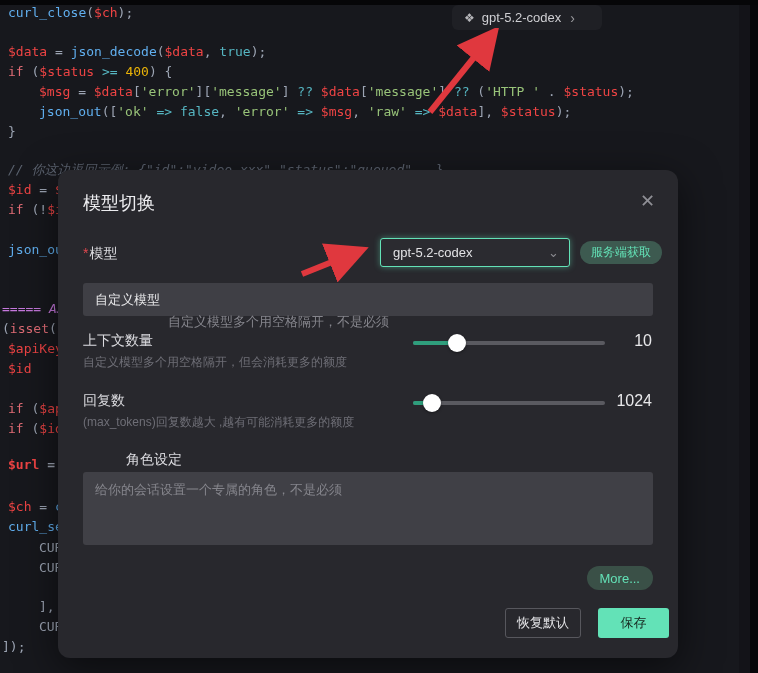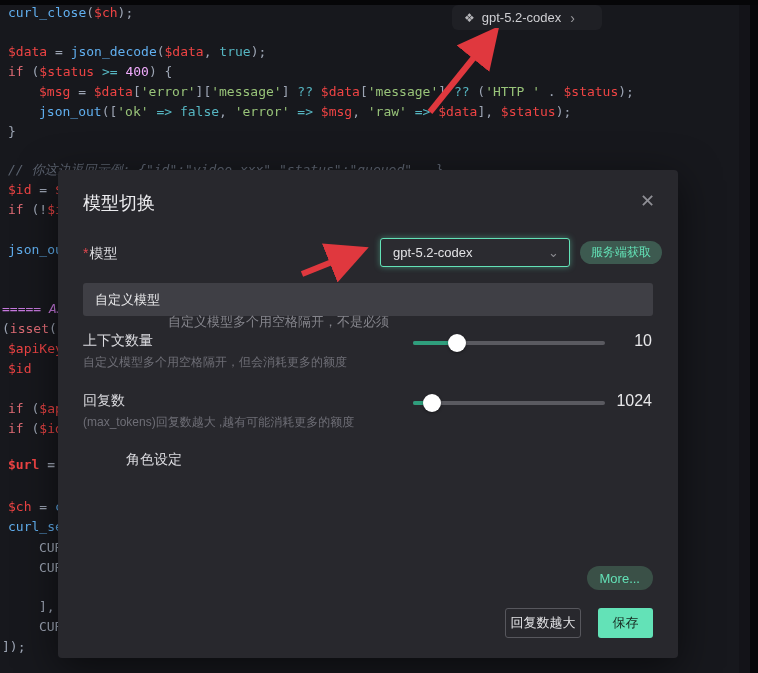--- a/index.html
+++ b/index.html
@@ -16,41 +16,41 @@
   .right-edge { position:absolute; top:5px; right:0; width:8px; height:668px; background:#07070a; }
 
   
   #code-layer { position:absolute; left:0; top:0; width:758px; height:673px; }
   .code-line {
     position:absolute;
     font-family:"DejaVu Sans Mono","Liberation Mono",monospace;
     font-size:13px; line-height:18px; white-space:pre;
   }
   .tok-fn{color:#61afef} .tok-var{color:#ef4444} .tok-kw{color:#e06c75}
-  .tok-str{color:#98c379} .tok-num{color:#f0abfc} .tok-bool{color:#56b6c2}
+  .tok-str{color:#98c379} .tok-num{color:#eab308} .tok-bool{color:#56b6c2}
   .tok-op{color:#56b6c2} .tok-plain{color:#9da5b4}
   .tok-comment{color:#5c6370;font-style:italic}
   .tok-section{color:#c678dd;font-style:italic}
 
   
   .model-btn {
     position:absolute; left:452px; top:5px; height:25px; min-width:150px;
     background:#1f2025; border-radius:6px; display:flex; align-items:center;
     gap:7px; padding:0 12px; color:#cfcfd3; font-size:13px; cursor:pointer;
   }
   .model-btn .m-icon { font-size:12px; color:#b6b6ba; }
   .model-btn .m-chev { font-size:14px; color:#9a9a9e; margin-left:2px; }
 
   
   .arrow-svg { position:absolute; pointer-events:none; }
 
   
   .modal {
     position:absolute; left:58px; top:170px; width:620px; height:488px;
-    background:#28282d; border-radius:4px;
+    background:#28282d; border-radius:12px;
     box-shadow:0 10px 40px rgba(0,0,0,.55);
   }
   .modal-title { position:absolute; left:25px; top:21px; font-size:18px; color:#ececef; }
   .modal-close { position:absolute; right:23px; top:22px; font-size:18px; color:#8f8f95; cursor:pointer; line-height:1; }
 
   .field-label { position:absolute; font-size:14px; color:#dcdce0; }
   .req-star { color:#e0484f; margin-right:1px; }
   .field-desc { position:absolute; font-size:12px; color:#6e6e76; }
 
   .model-select {
@@ -93,21 +93,21 @@
     position:absolute; right:25px; top:396px; height:24px; padding:0 13px;
     background:#3a5047; color:#63e2b7; font-size:13px; border:none;
     border-radius:12px; display:flex; align-items:center; cursor:pointer;
   }
   .reset-btn {
     position:absolute; left:447px; top:438px; width:76px; height:30px;
     background:transparent; border:1px solid #57575d; border-radius:3px;
     color:#e3e3e6; font-size:13px; cursor:pointer;
   }
   .save-btn {
-    position:absolute; left:540px; top:438px; width:55px; height:30px;
+    position:absolute; left:540px; top:438px; width:71px; height:30px;
     background:#63e2b7; border:none; border-radius:3px;
     color:#17281f; font-size:13px; cursor:pointer;
   }
 </style>
 </head>
 <body>
 
 <div class="top-strip"></div>
 <div class="right-gutter"></div>
 <div class="right-edge"></div>
@@ -193,17 +193,18 @@
   <div class="field-label" style="left:25px;top:222px;">回复数</div>
   <div class="slider" style="left:355px;top:224px;">
     <div class="track"></div>
     <div class="fill" style="width: 19px;"></div>
     <div class="thumb" style="left: 10px;"></div>
   </div>
   <div class="slider-value" style="top:222px;">1024</div>
   <div class="field-desc" style="left:25px;top:244px;">(max_tokens)回复数越大 ,越有可能消耗更多的额度</div>
 
   <div class="field-label" style="left:25px;top:281px;margin-left:43px;">角色设定</div>
+  <div class="role-textarea">给你的会话设置一个专属的角色，不是必须</div>
 
   <button class="more-btn">More...</button>
-  <button class="reset-btn">回复数越大</button>
+  <button class="reset-btn">恢复默认</button>
   <button class="save-btn">保存</button>
 </div>
 
 </body></html>

